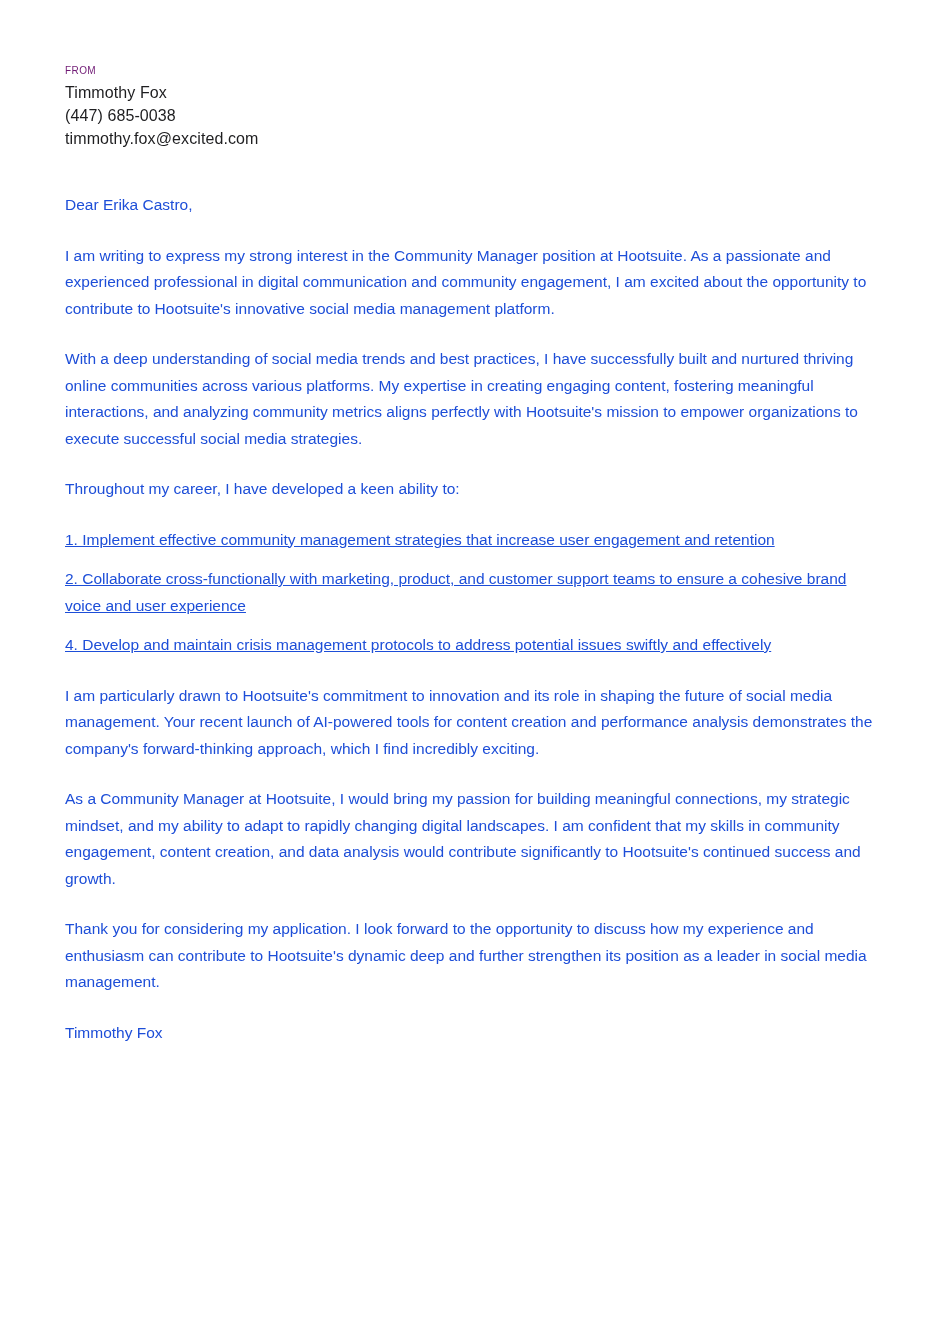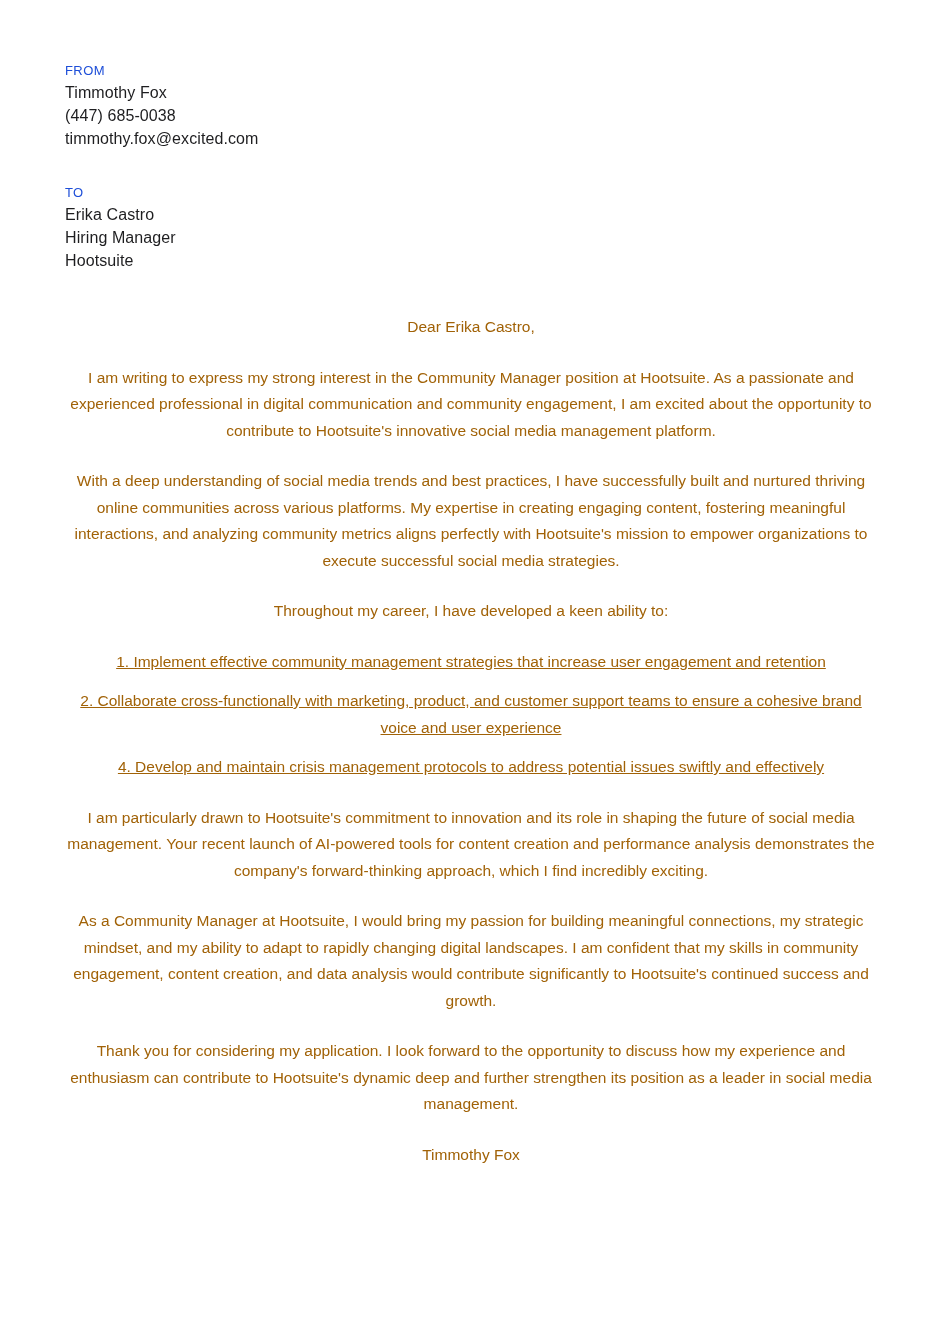--- a/index.html
+++ b/index.html
@@ -15,42 +15,42 @@
   }
   .page {
     box-sizing: border-box;
     width: 940px;
     height: 1329px;
     padding: 64px 30px 0 65px;
     background: #ffffff;
     overflow: hidden;
   }
   .label {
-    font-size: 13px;
+    font-size: 10px;
     line-height: 14px;
     letter-spacing: 0.4px;
-    color: #1d4ed8;
+    color: #701a75;
     margin-bottom: 3px;
   }
   .contact-line {
     font-size: 16px;
     line-height: 23px;
     letter-spacing: 0.1px;
     color: #1e1e20;
   }
   .to-block {
     margin-top: 36px;
   }
   .letter-body {
     margin-top: 42px;
     width: 812px;
     font-size: 15.5px;
     line-height: 26.5px;
-    color: #a16207;
-    text-align: center;
+    color: #1d4ed8;
+    text-align: left;
   }
   .letter-body p {
     margin: 0 0 24px 0;
   }
   .letter-body p.list-item {
     margin-bottom: 13px;
     text-decoration: underline;
   }
   .letter-body .list p.list-item:last-child {
     margin-bottom: 24px;
@@ -68,26 +68,20 @@
 <div class="page">
 
   <header>
     <div class="block from-block">
       <div class="label">FROM</div>
       <div class="contact-line">Timmothy Fox</div>
       <div class="contact-line">(447) 685-0038</div>
       <div class="contact-line">timmothy.fox@excited.com</div>
     </div>
 
-    <div class="block to-block">
-      <div class="label">TO</div>
-      <div class="contact-line">Erika Castro</div>
-      <div class="contact-line">Hiring Manager</div>
-      <div class="contact-line">Hootsuite</div>
-    </div>
   </header>
 
   <main class="letter-body">
     <p class="salutation">Dear Erika Castro,</p>
 
     <p class="para">I am writing to express my strong interest in the Community Manager position at Hootsuite. As a passionate and experienced professional in digital communication and community engagement, I am excited about the opportunity to contribute to Hootsuite's innovative social media management platform.</p>
 
     <p class="para">With a deep understanding of social media trends and best practices, I have successfully built and nurtured thriving online communities across various platforms. My expertise in creating engaging content, fostering meaningful interactions, and analyzing community metrics aligns perfectly with Hootsuite's mission to empower organizations to execute successful social media strategies.</p>
 
     <p class="para">Throughout my career, I have developed a keen ability to:</p>

